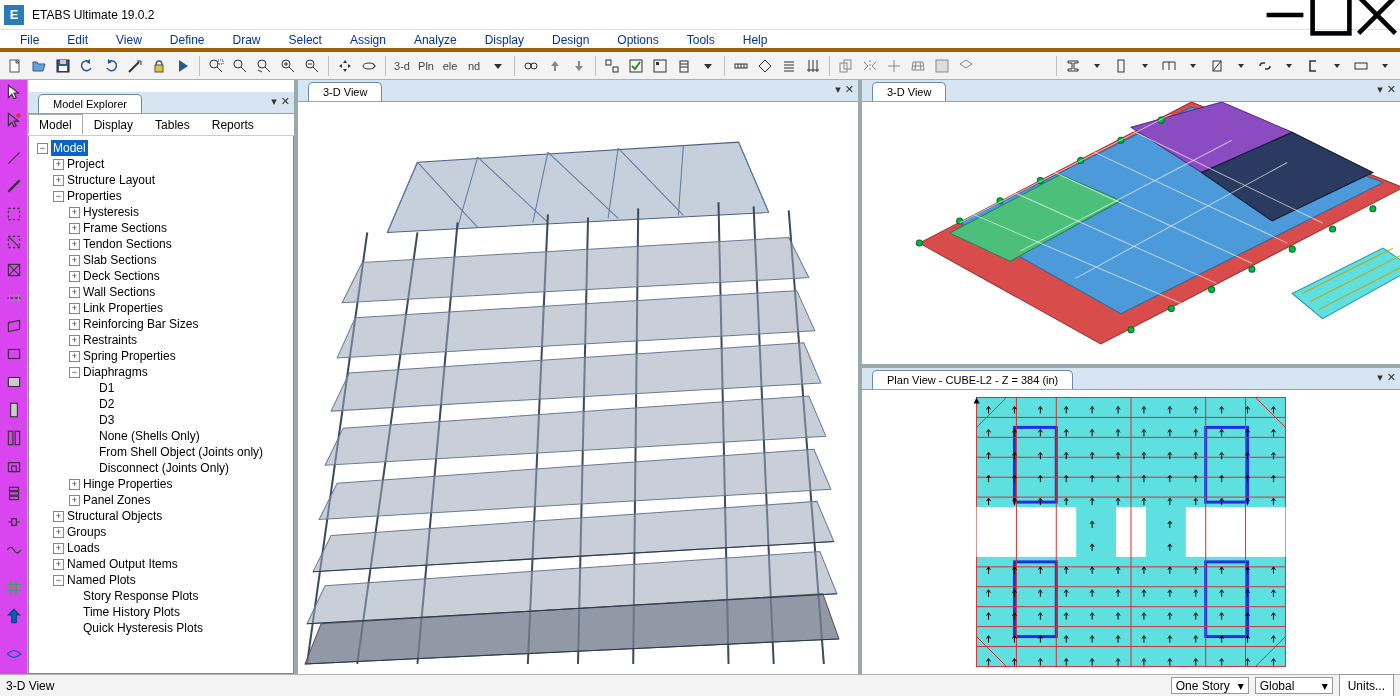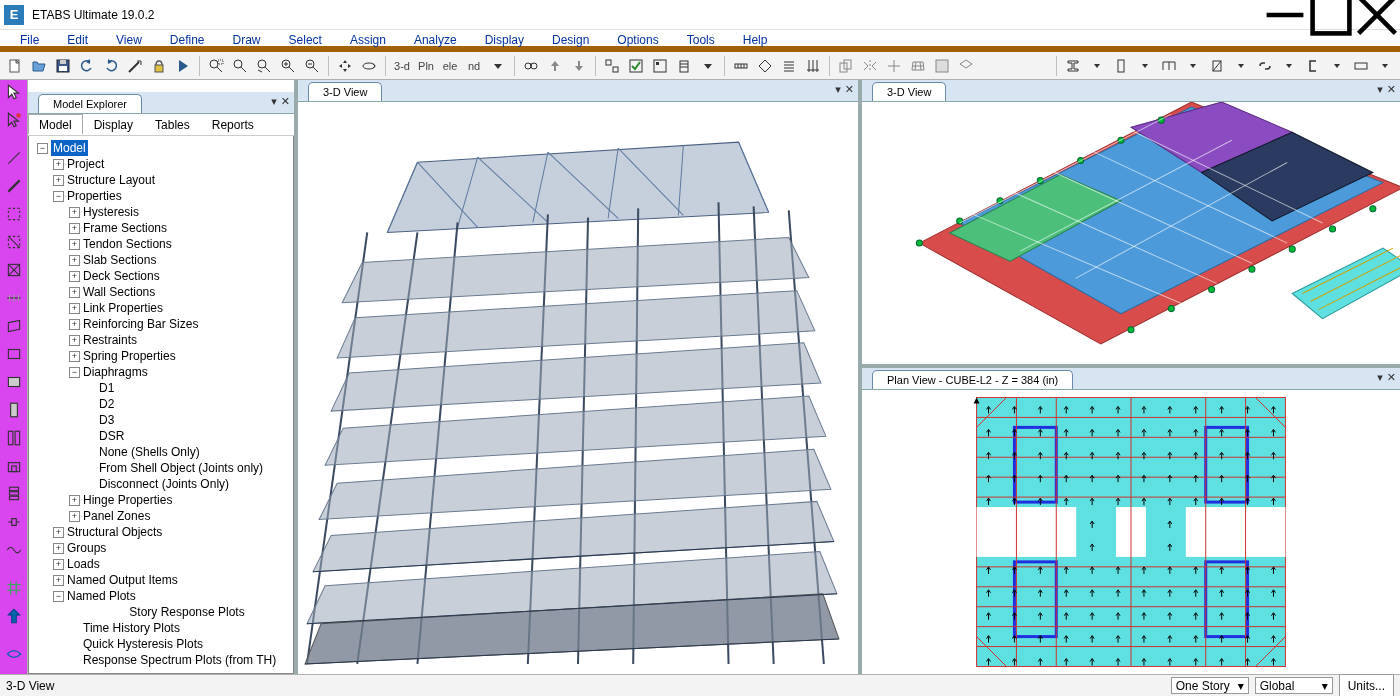--- a/index.html
+++ b/index.html
@@ -4,21 +4,21 @@
 <style>
   * { box-sizing: border-box; margin: 0; padding: 0; }
   body { font-family: "Segoe UI", Tahoma, sans-serif; font-size: 12px; background: #fff; color: #000; width: 1400px; height: 696px; overflow: hidden; display: flex; flex-direction: column; }
   
   .titlebar { height: 30px; display: flex; align-items: center; background: #fff; border-bottom: 1px solid #e0e0e0; }
   .titlebar .app-icon { width: 20px; height: 20px; background: #2b7bb9; color: #fff; display: flex; align-items: center; justify-content: center; font-weight: bold; margin: 0 6px 0 4px; font-size: 13px; }
   .titlebar .title { flex: 1; padding-left: 2px; font-size: 12px; }
   .titlebar .winbtns { display: flex; }
   .titlebar .winbtn { width: 46px; height: 30px; display: flex; align-items: center; justify-content: center; font-size: 14px; }
   
-  .menubar { height: 22px; display: flex; align-items: stretch; border-bottom: 6px solid #a16207; padding: 0 6px; }
+  .menubar { height: 22px; display: flex; align-items: stretch; border-bottom: 4px solid #a16207; padding: 0 6px; }
   .menubar .menuitem { padding: 3px 14px 0 14px; color: #0033a0; cursor: default; }
   
   .toolbar { height: 28px; background: #f3f3f3; border-bottom: 1px solid #b0b0b0; display: flex; align-items: center; padding: 0 4px; gap: 2px; }
   .toolbar .sep { width: 1px; height: 20px; background: #c0c0c0; margin: 0 3px; }
   .toolbar .tbtn { width: 22px; height: 22px; display: flex; align-items: center; justify-content: center; border: 1px solid transparent; color: #333; }
   .toolbar .tbtn svg { width: 16px; height: 16px; }
   .toolbar .tlabel { font-size: 11px; color: #444; padding: 0 2px; }
   .toolbar .tspacer { flex: 1; }
   
   .workarea { flex: 1; display: flex; min-height: 0; }
@@ -626,24 +626,20 @@
           <div class="tree-node" style="padding-left: 52px;">
             <span class="twisty blank"></span>
             <span class="nodelabel">D2</span>
           </div>
           <div class="tree-node" style="padding-left: 52px;">
             <span class="twisty blank"></span>
             <span class="nodelabel">D3</span>
           </div>
           <div class="tree-node" style="padding-left: 52px;">
             <span class="twisty blank"></span>
-            <span class="nodelabel">DSR</span>
-          </div>
-          <div class="tree-node" style="padding-left: 52px;">
-            <span class="twisty blank"></span>
             <span class="nodelabel">None (Shells Only)</span>
           </div>
           <div class="tree-node" style="padding-left: 52px;">
             <span class="twisty blank"></span>
             <span class="nodelabel">From Shell Object (Joints only)</span>
           </div>
           <div class="tree-node" style="padding-left: 52px;">
             <span class="twisty blank"></span>
             <span class="nodelabel">Disconnect (Joints Only)</span>
           </div>
@@ -668,35 +664,31 @@
             <span class="nodelabel">Loads</span>
           </div>
           <div class="tree-node" style="padding-left: 20px;">
             <span class="twisty">+</span>
             <span class="nodelabel">Named Output Items</span>
           </div>
           <div class="tree-node" style="padding-left: 20px;">
             <span class="twisty">−</span>
             <span class="nodelabel">Named Plots</span>
           </div>
-          <div class="tree-node" style="padding-left: 36px; justify-content: center;">
+          <div class="tree-node" style="padding-left: 36px;">
             <span class="twisty blank"></span>
             <span class="nodelabel">Story Response Plots</span>
           </div>
           <div class="tree-node" style="padding-left: 36px;">
             <span class="twisty blank"></span>
             <span class="nodelabel">Time History Plots</span>
           </div>
           <div class="tree-node" style="padding-left: 36px;">
             <span class="twisty blank"></span>
             <span class="nodelabel">Quick Hysteresis Plots</span>
-          </div>
-          <div class="tree-node" style="padding-left: 36px;">
-            <span class="twisty blank"></span>
-            <span class="nodelabel">Response Spectrum Plots (from TH)</span>
           </div>
         </div>
     </div>
 
     <div class="viewports">
       <div class="vp-row">
 
         <div class="vp">
           <div class="vp-tabrow">
             <div class="pane-tab active">3-D View</div>

